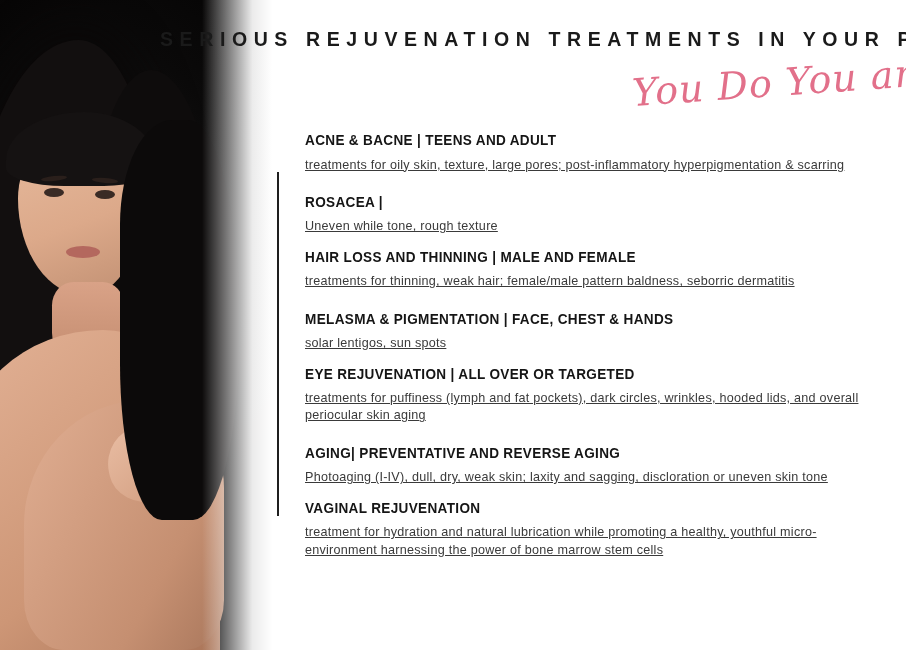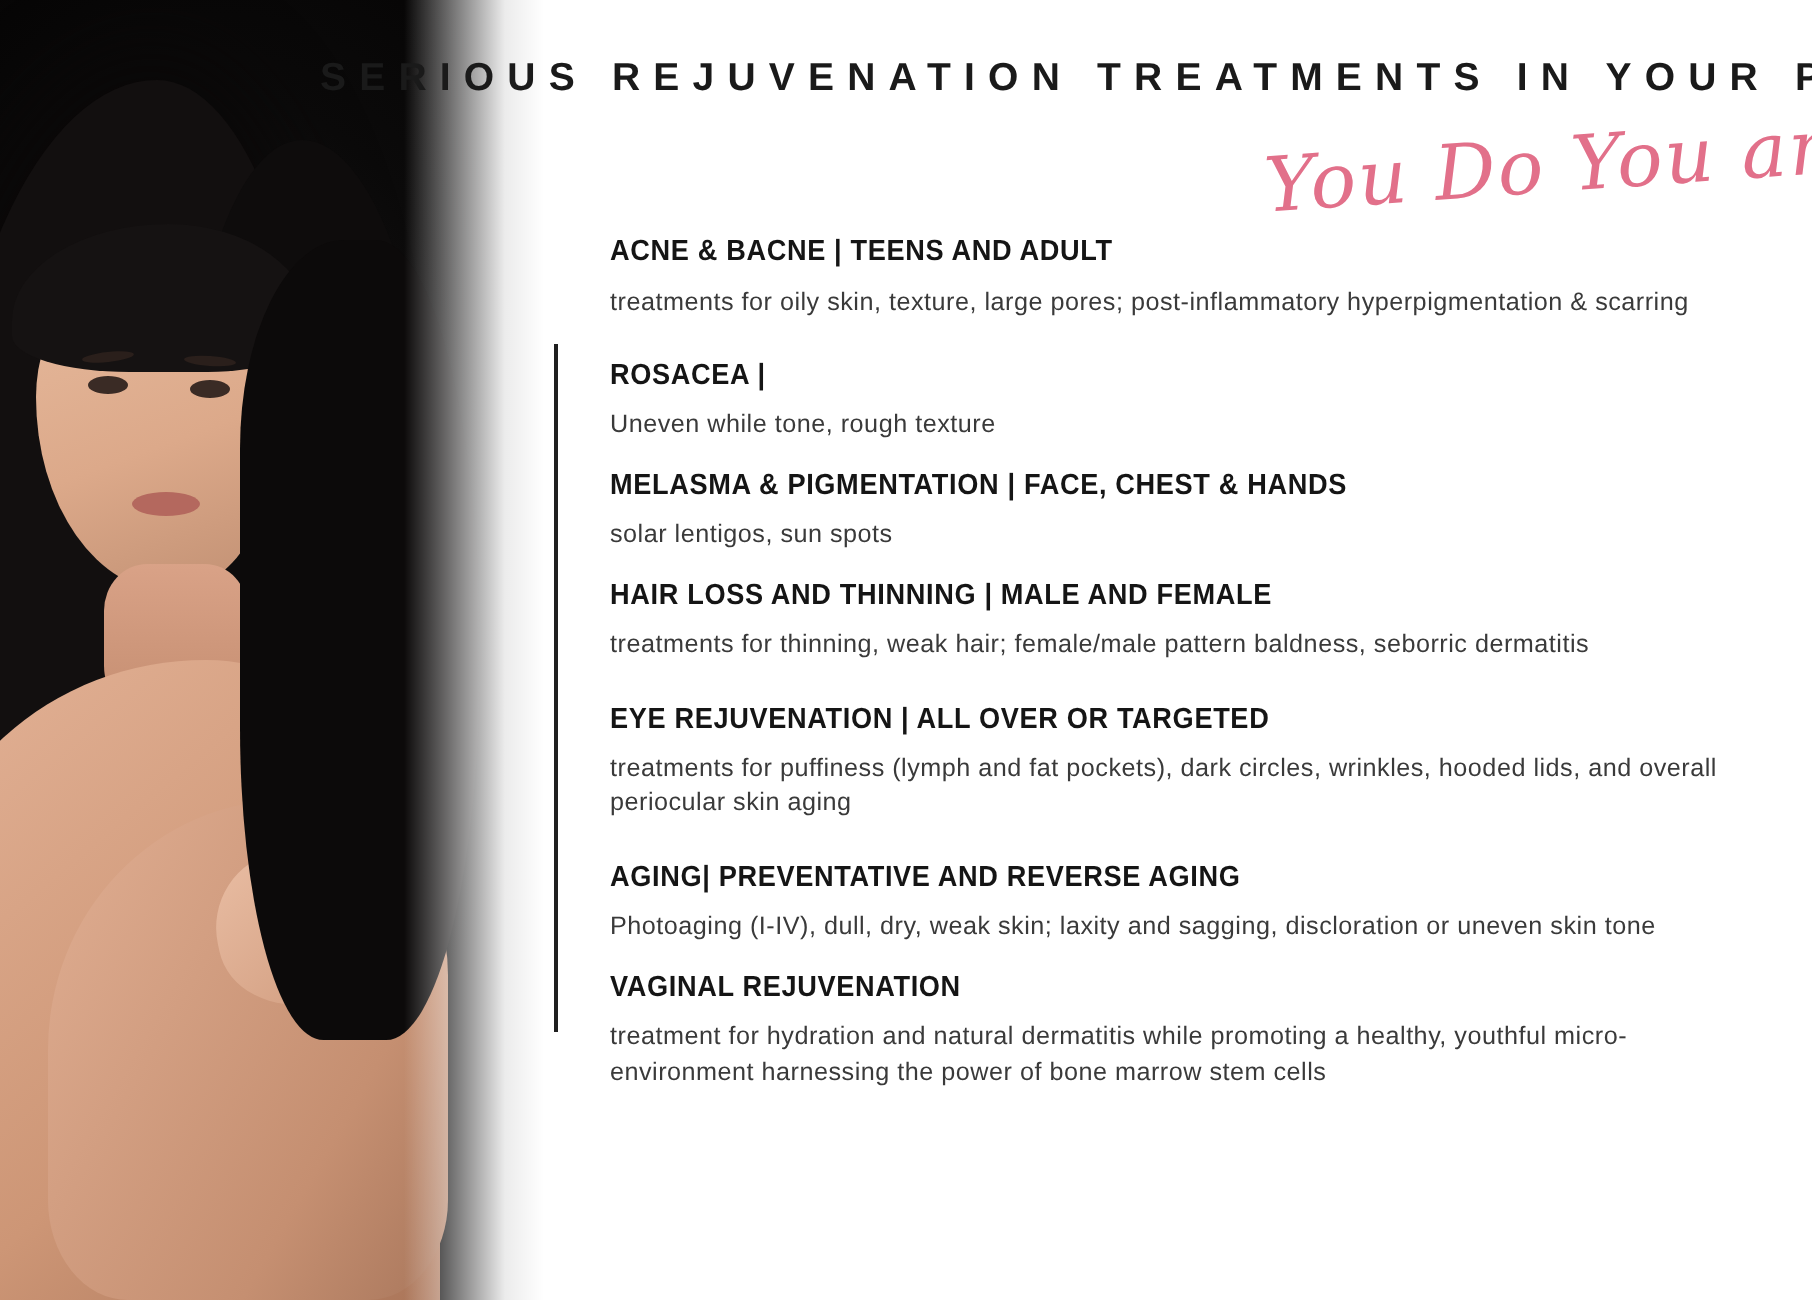--- a/index.html
+++ b/index.html
@@ -182,21 +182,21 @@
     position: absolute;
     left: 277px;
     top: 172px;
     width: 2px;
     height: 344px;
     background: #1f1f1f;
   }
   .list {
     position: absolute;
     left: 305px;
-    top: 118px;
+    top: 132px;
     width: 580px;
   }
   .entry { margin-bottom: 13px; }
   .entry-title {
     font-family: "Liberation Sans", sans-serif;
     font-weight: bold;
     font-size: 14.6px;
     letter-spacing: 0.35px;
     color: #151515;
     text-transform: uppercase;
@@ -205,20 +205,21 @@
     transform-origin: left center;
     white-space: nowrap;
   }
   .entry-desc {
     margin-top: 7px;
     font-family: "Liberation Sans", sans-serif;
     font-size: 12.6px;
     line-height: 1.38;
     color: #3a3a3a;
     letter-spacing: 0.25px;
+    text-decoration: underline;
   }
   .gap-lg { margin-bottom: 20px; }
 </style>
 </head>
 <body>
 
 <div class="page">
 
   <div class="photo">
     <div class="frame">
@@ -251,39 +252,39 @@
     <div class="entry gap-lg">
       <div class="entry-title">ACNE &amp; BACNE  |  TEENS AND ADULT</div>
       <div class="entry-desc">treatments for oily skin, texture, large pores; post-inflammatory hyperpigmentation &amp; scarring</div>
     </div>
 
     <div class="entry">
       <div class="entry-title">ROSACEA  |</div>
       <div class="entry-desc">Uneven while tone, rough texture</div>
     </div>
 
-    <div class="entry">
-      <div class="entry-title">MELASMA &amp; PIGMENTATION  |  FACE, CHEST &amp; HANDS</div>
-      <div class="entry-desc">solar lentigos, sun spots</div>
-    </div>
-
     <div class="entry gap-lg">
       <div class="entry-title">HAIR LOSS AND THINNING  |  MALE AND FEMALE</div>
       <div class="entry-desc">treatments for thinning, weak hair; female/male pattern baldness, seborric dermatitis</div>
     </div>
 
+    <div class="entry">
+      <div class="entry-title">MELASMA &amp; PIGMENTATION  |  FACE, CHEST &amp; HANDS</div>
+      <div class="entry-desc">solar lentigos, sun spots</div>
+    </div>
+
     <div class="entry gap-lg">
       <div class="entry-title">EYE REJUVENATION  |  ALL OVER OR TARGETED</div>
       <div class="entry-desc">treatments for puffiness (lymph and fat pockets), dark circles, wrinkles, hooded lids, and overall periocular skin aging</div>
     </div>
 
     <div class="entry">
       <div class="entry-title">AGING|  PREVENTATIVE AND REVERSE AGING</div>
       <div class="entry-desc">Photoaging (I-IV), dull, dry, weak skin; laxity and sagging, discloration or uneven skin tone</div>
     </div>
 
     <div class="entry">
       <div class="entry-title">VAGINAL REJUVENATION</div>
-      <div class="entry-desc">treatment for hydration and natural dermatitis while promoting a healthy, youthful micro-environment harnessing the power of bone marrow stem cells</div>
+      <div class="entry-desc">treatment for hydration and natural lubrication while promoting a healthy, youthful micro-environment harnessing the power of bone marrow stem cells</div>
     </div>
 
   </div>
 </div>
 
 </body></html>

